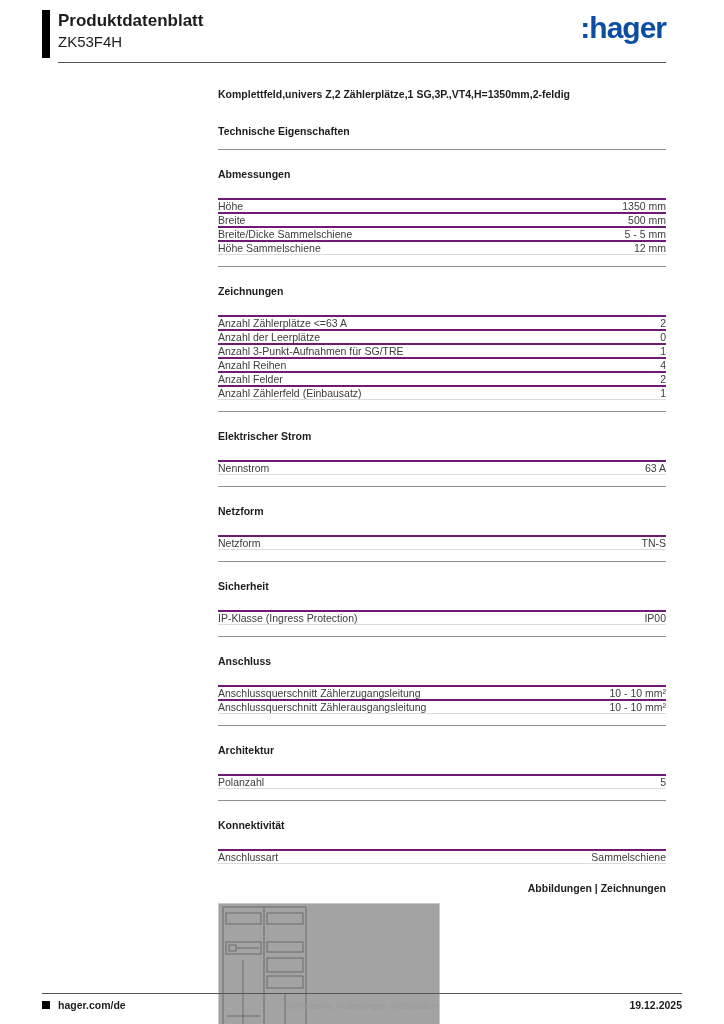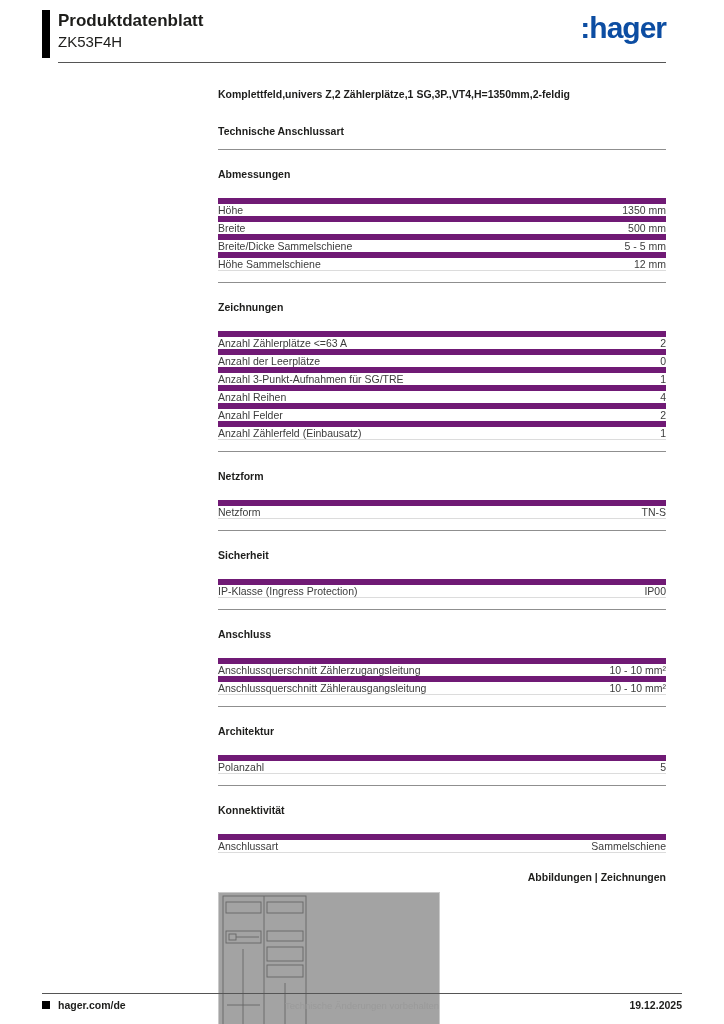--- a/index.html
+++ b/index.html
@@ -22,21 +22,21 @@
 
   
   .content { position:absolute; left:218px; top:88px; width:448px; }
   .product-title { font-size:10.5px; font-weight:bold; color:#1d1d1b; line-height:13px; }
   .tech-heading { font-size:10.5px; font-weight:bold; color:#1d1d1b; line-height:13px; margin-top:24px; }
 
   .spec-section { margin-top:11px; }
   .section-title { font-size:10.5px; font-weight:bold; color:#1d1d1b;
     border-top:1px solid #8f8f8f; padding:18px 0; line-height:12px; }
   .rows { border-bottom:1px solid #dcdcdc; }
-  .row { display:flex; justify-content:space-between; border-top:6px solid #701a75;
+  .row { display:flex; justify-content:space-between; border-top:2px solid #701a75;
     font-size:10.5px; line-height:12px; color:#3c3c3c; }
   .row .label { text-align:left; }
   .row .value { text-align:right; white-space:nowrap; padding-left:12px; }
 
   .drawings-heading { font-size:10.5px; font-weight:bold; color:#1d1d1b; line-height:13px; margin-top:18px;text-align:right; }
   .figure-box { margin-top:8px; width:220px; height:230px; border:1px solid #c9c9c9; background:#a3a3a3; }
   .figure-box svg { display:block; }
 
   
   .footer { position:absolute; left:42px; top:993px; width:640px; border-top:1px solid #555; }
@@ -56,21 +56,21 @@
     <div class="header-text">
       <div class="doc-type">Produktdatenblatt</div>
       <div class="product-code">ZK53F4H</div>
     </div>
     <div class="logo">:hager</div>
   </div>
   <div class="header-rule"></div>
 
   <div class="content">
     <div class="product-title">Komplettfeld,univers Z,2 Zählerplätze,1 SG,3P.,VT4,H=1350mm,2-feldig</div>
-    <div class="tech-heading">Technische Anschlussart</div>
+    <div class="tech-heading">Technische Eigenschaften</div>
 
     <section class="spec-section">
       <div class="section-title">Abmessungen</div>
       <div class="rows">
         <div class="row">
           <span class="label">Höhe</span>
           <span class="value">1350 mm</span>
         </div>
         <div class="row">
           <span class="label">Breite</span>
@@ -111,20 +111,29 @@
           <span class="label">Anzahl Felder</span>
           <span class="value">2</span>
         </div>
         <div class="row">
           <span class="label">Anzahl Zählerfeld (Einbausatz)</span>
           <span class="value">1</span>
         </div>
       </div>
     </section>
 
+    <section class="spec-section">
+      <div class="section-title">Elektrischer Strom</div>
+      <div class="rows">
+        <div class="row">
+          <span class="label">Nennstrom</span>
+          <span class="value">63 A</span>
+        </div>
+      </div>
+    </section>
 
     <section class="spec-section">
       <div class="section-title">Netzform</div>
       <div class="rows">
         <div class="row">
           <span class="label">Netzform</span>
           <span class="value">TN-S</span>
         </div>
       </div>
     </section>

